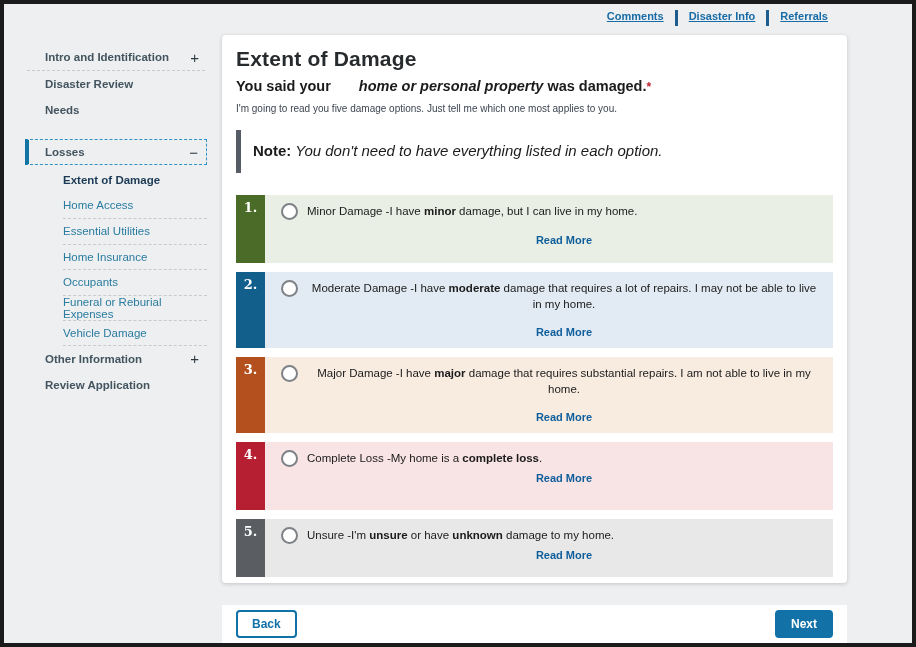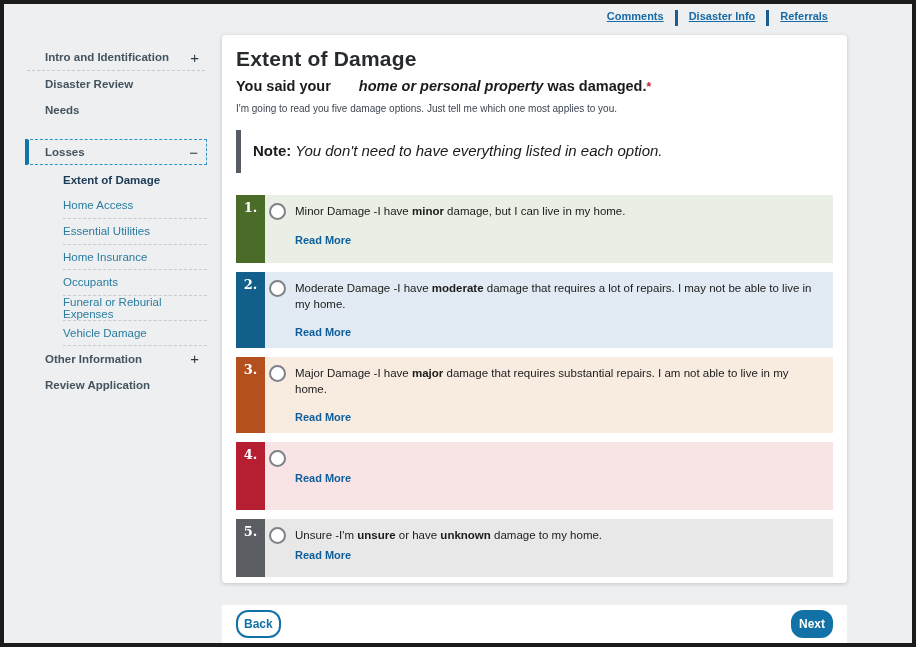--- a/index.html
+++ b/index.html
@@ -63,42 +63,42 @@
   .note-box .ntext { font-style: italic; }
   
   .options { margin-top: 22px; }
   .opt-row { display: flex; margin-bottom: 9px; min-height: 68px; }
   .opt-row.short { min-height: 58px; }
   .num-tile {
     width: 29px; flex: 0 0 29px; color: #fff;
     font-family: "DejaVu Serif", serif; font-weight: 700; font-size: 13px;
     text-align: center; padding-top: 5px;
   }
-  .opt-body { flex: 1; padding: 9px 12px 8px 4px; }
+  .opt-body { flex: 1; padding: 9px 12px 8px 16px; text-align: center; }
   .opt-line { display: flex; align-items: flex-start; }
   .radio {
     width: 17px; height: 17px; flex: 0 0 17px; border-radius: 50%;
     border: 2px solid #7e8287; background: #fff; margin-right: 9px; margin-top: -1px;
     cursor: pointer;
   }
   .opt-text { font-size: 11.5px; color: #1b1b1b; line-height: 1.35; }
   .opt-text .b { font-weight: 700; }
   .read-more {
     display: inline-block; margin: 14px 0 0 26px;
     font-size: 11px; font-weight: 700; color: #0f5e9c;
     cursor: pointer;
   }
   .opt-row.tight .read-more { margin-top: 5px; }
   
   .footer {
     position: absolute; left: 218px; top: 601px; width: 625px; height: 38px;
     background: #fff; display: flex; align-items: center; justify-content: space-between;
     padding: 0 14px;
   }
-  .btn { font-size: 12px; font-weight: 700; border-radius: 12px; padding: 5px 6px; cursor: pointer; }
+  .btn { font-size: 12px; font-weight: 700; border-radius: 4px; padding: 5px 14px; cursor: pointer; }
   .btn-back { background: #fff; border: 2px solid #1272a8; color: #1272a8; }
   .btn-next { background: #1272a8; border: 2px solid #1272a8; color: #fff; }
 </style>
 </head>
 <body>
 
 <div class="frame">
 
   <div class="topnav">
     <a>Comments</a>
@@ -188,20 +188,21 @@
           </div>
           <a class="read-more">Read More</a>
         </div>
       </div>
 
       <div class="opt-row tight" style="background: rgb(248, 227, 229);">
         <div class="num-tile" style="background: rgb(182, 31, 50);">4.</div>
         <div class="opt-body">
           <div class="opt-line">
             <span class="radio"></span>
+            <span class="opt-text"><span>Complete Loss -My home is a </span><span class="b">complete loss</span><span>.</span></span>
           </div>
           <a class="read-more">Read More</a>
         </div>
       </div>
 
       <div class="opt-row tight short" style="background: rgb(232, 232, 232);">
         <div class="num-tile" style="background: rgb(90, 94, 99);">5.</div>
         <div class="opt-body">
           <div class="opt-line">
             <span class="radio"></span>

